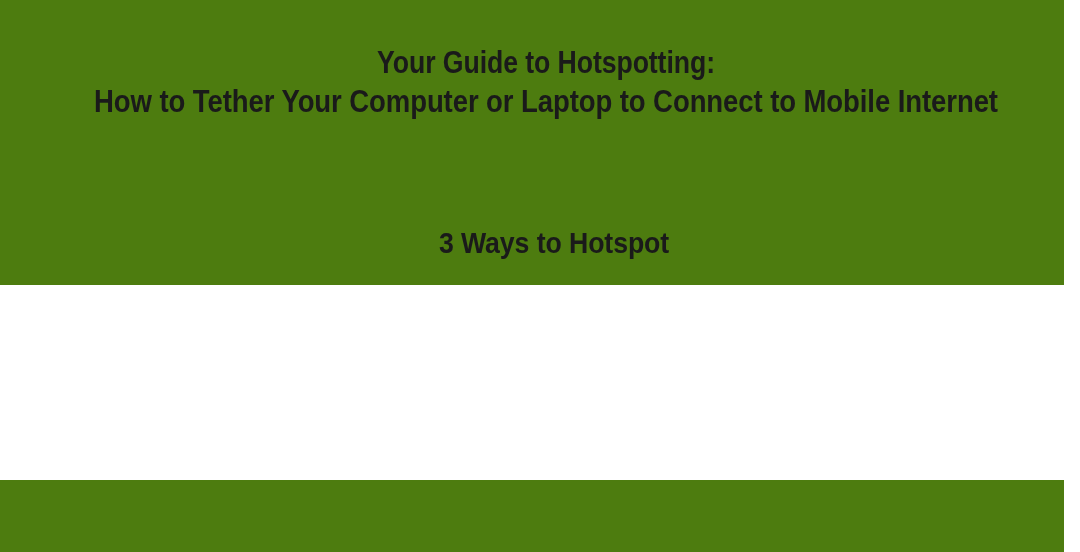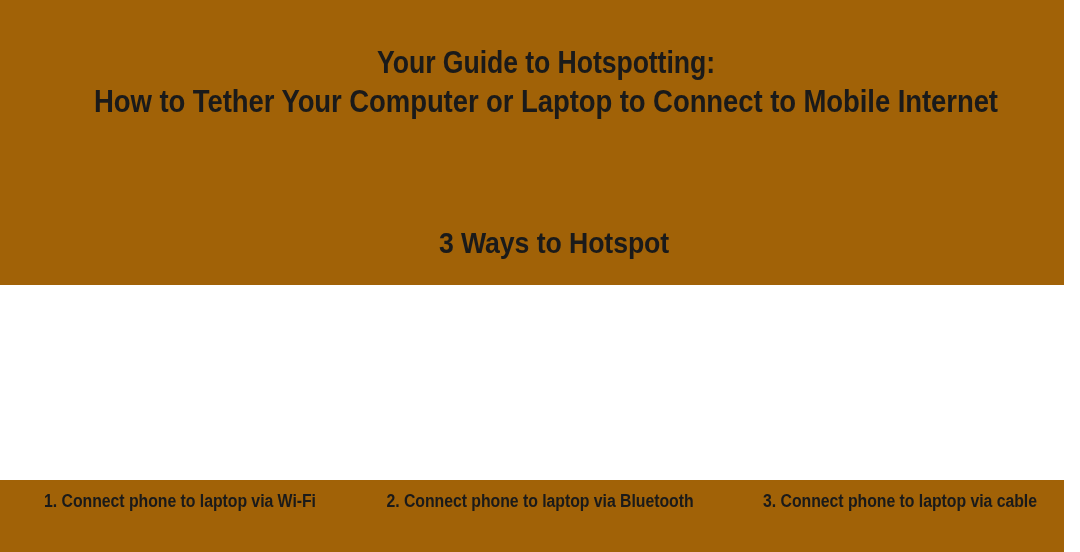--- a/index.html
+++ b/index.html
@@ -14,21 +14,21 @@
     overflow: hidden;
     font-family: "Liberation Sans", "DejaVu Sans", sans-serif;
     color: #1a1a1a;
     -webkit-font-smoothing: antialiased;
   }
 
   .page {
     position: relative;
     width: 1064px;
     height: 552px;
-    background: #a16207;
+    background: #4d7c0f;
     box-sizing: border-box;
   }
 
   
   .title-block {
     position: absolute;
     top: 44px;
     left: 0;
     width: 1092px;       
     text-align: center;
@@ -116,19 +116,14 @@
   </div>
 
   <div class="section-heading">3 Ways to Hotspot</div>
 
   <div class="figure-band">
     <div class="figure-slot"></div>
     <div class="figure-slot"></div>
     <div class="figure-slot"></div>
   </div>
 
-  <div class="caption-row">
-    <div class="caption">1. Connect phone to laptop via Wi-Fi</div>
-    <div class="caption">2. Connect phone to laptop via Bluetooth</div>
-    <div class="caption">3. Connect phone to laptop via cable</div>
-  </div>
 
 </div>
 
 </body></html>

